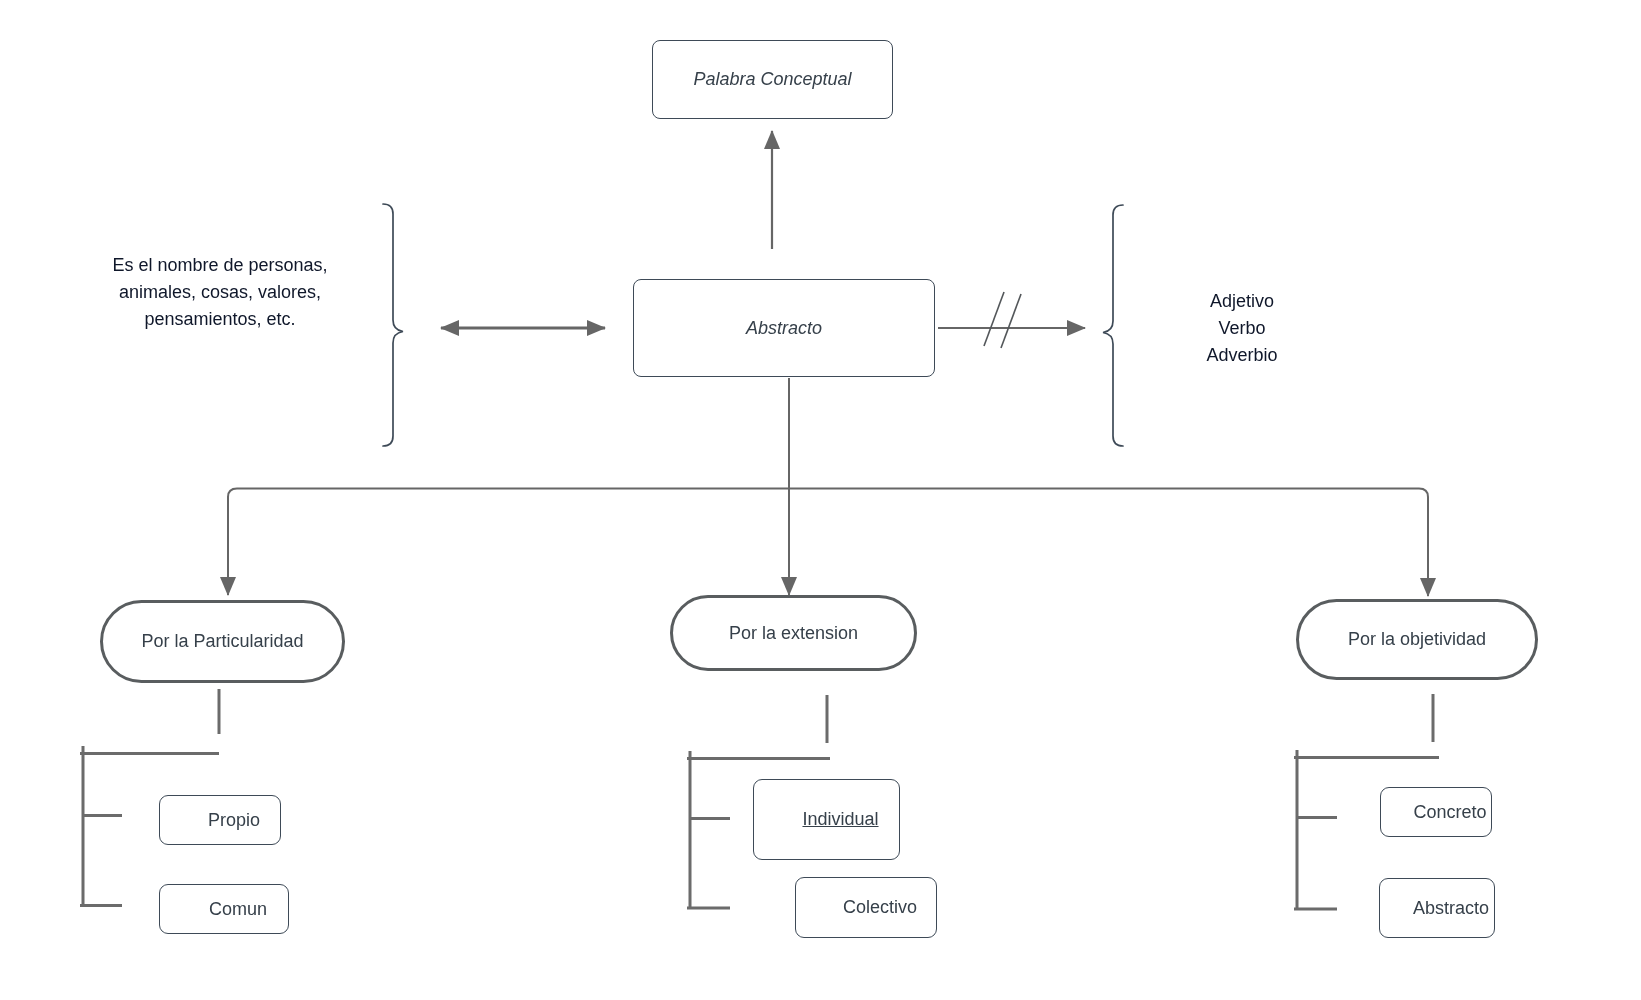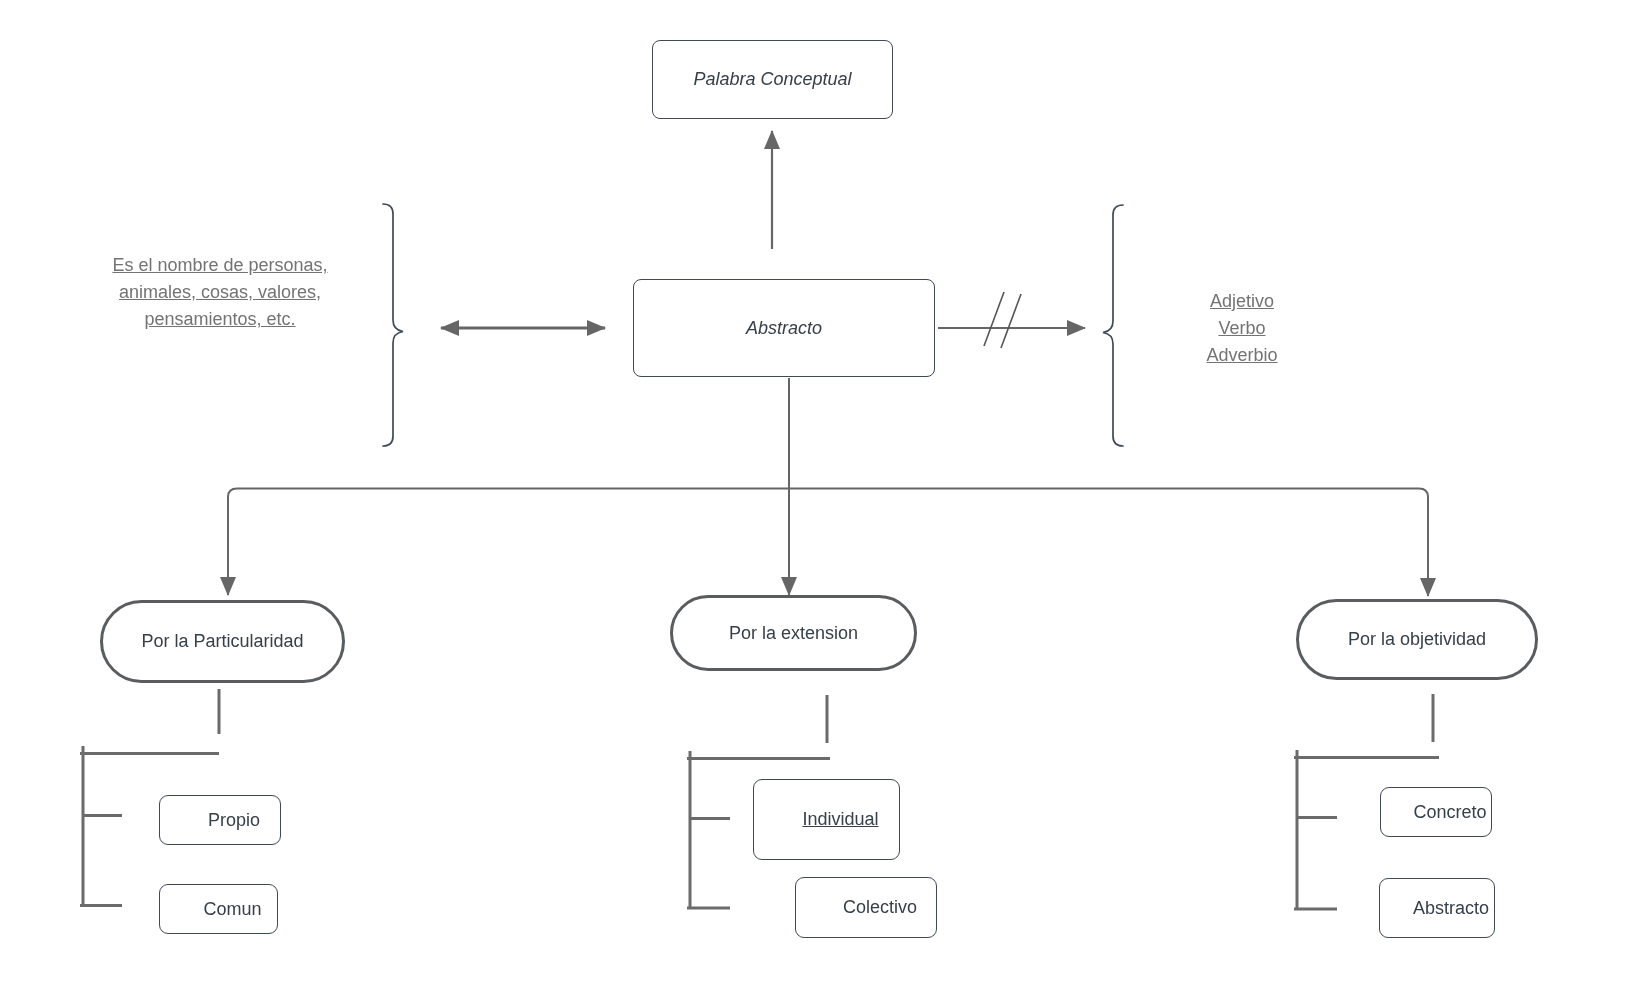--- a/index.html
+++ b/index.html
@@ -48,22 +48,21 @@
   .oval-node {
     border: 3px solid #595d5f;
     border-radius: 45px;
   }
   .note {
     position: absolute;
     text-align: center;
     white-space: pre-line;
     font-size: 18px;
     line-height: 27px;
-    color: #737373;
-    text-decoration: underline;
+    color: #0f172a;
   }
 </style>
 </head>
 <body>
 
 <div class="canvas">
 
   <svg class="connector-layer" viewBox="0 0 1641 1000" xmlns="http://www.w3.org/2000/svg">
     <defs>
       <marker id="arrow" markerUnits="userSpaceOnUse" markerWidth="19" markerHeight="16" refX="18" refY="8" orient="auto-start-reverse">
@@ -120,21 +119,21 @@
   <div class="node oval-node" style="left:670px; top:595px; width:247px; height:76px;align-items:center;">
     <span>Por la extension</span>
   </div>
   <div class="node oval-node" style="left:1296px; top:599px; width:242px; height:81px;">
     <span>Por la objetividad</span>
   </div>
 
   <div class="node leaf-node" style="left:159px; top:795px; width:122px; height:50px;">
     <span>Propio</span>
   </div>
-  <div class="node leaf-node" style="left:159px; top:884px; width:119px; height:50px;text-align:right;">
+  <div class="node leaf-node" style="left:159px; top:884px; width:130px; height:50px;text-align:right;">
     <span>Comun</span>
   </div>
 
   <div class="node leaf-node" style="left:753px; top:779px; width:147px; height:81px;text-decoration:underline;">
     <span>Individual</span>
   </div>
   <div class="node leaf-node" style="left:759px; top:877px; width:142px; height:61px;margin-left:36px;">
     <span>Colectivo</span>
   </div>
 

